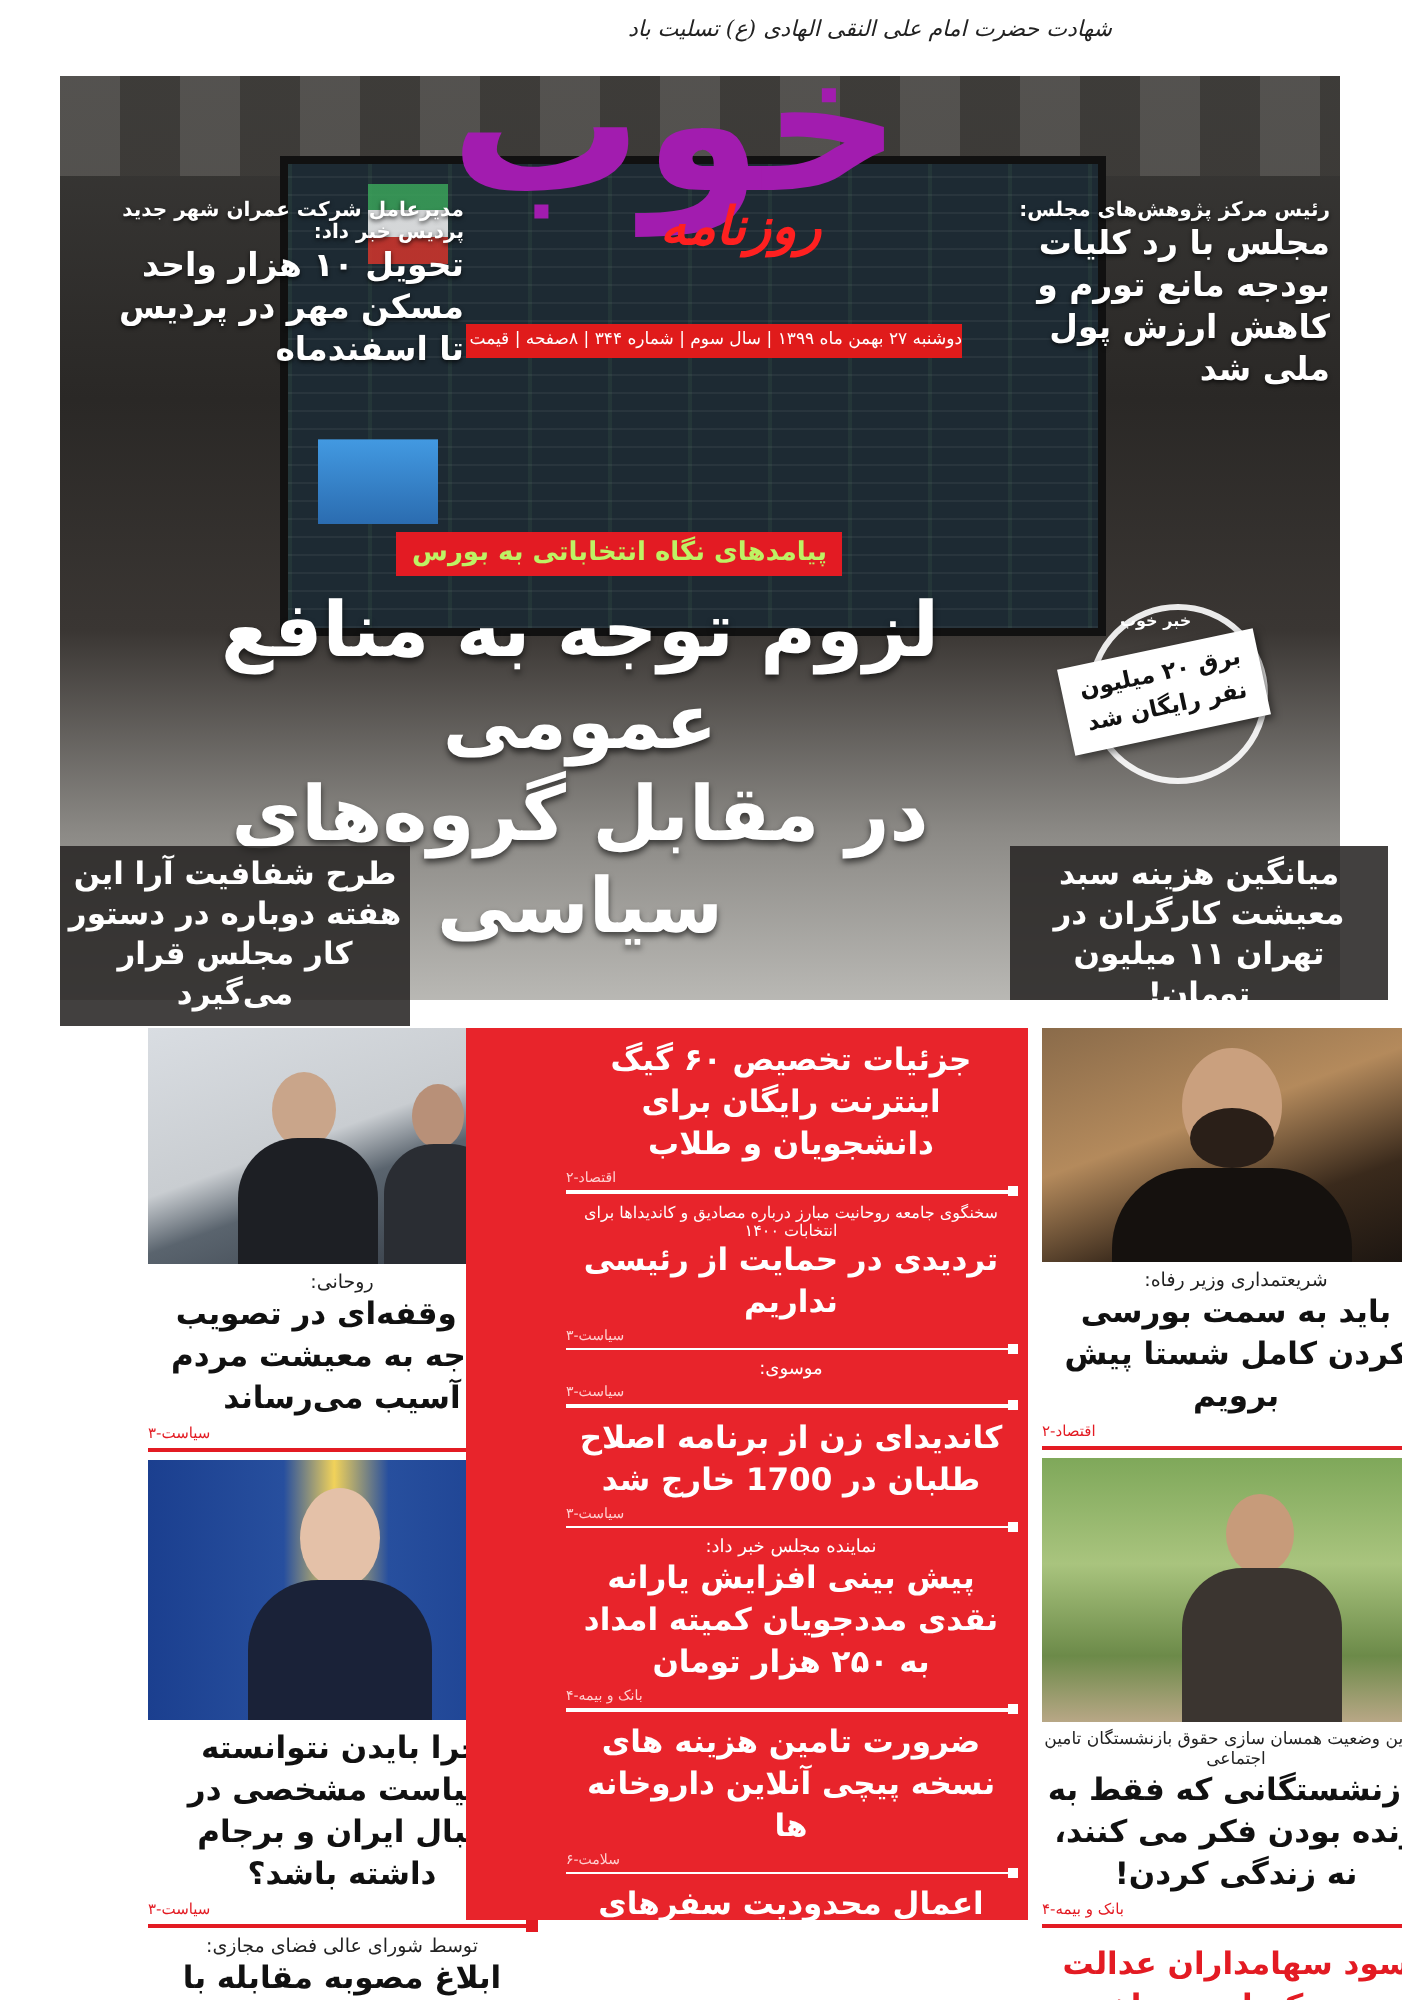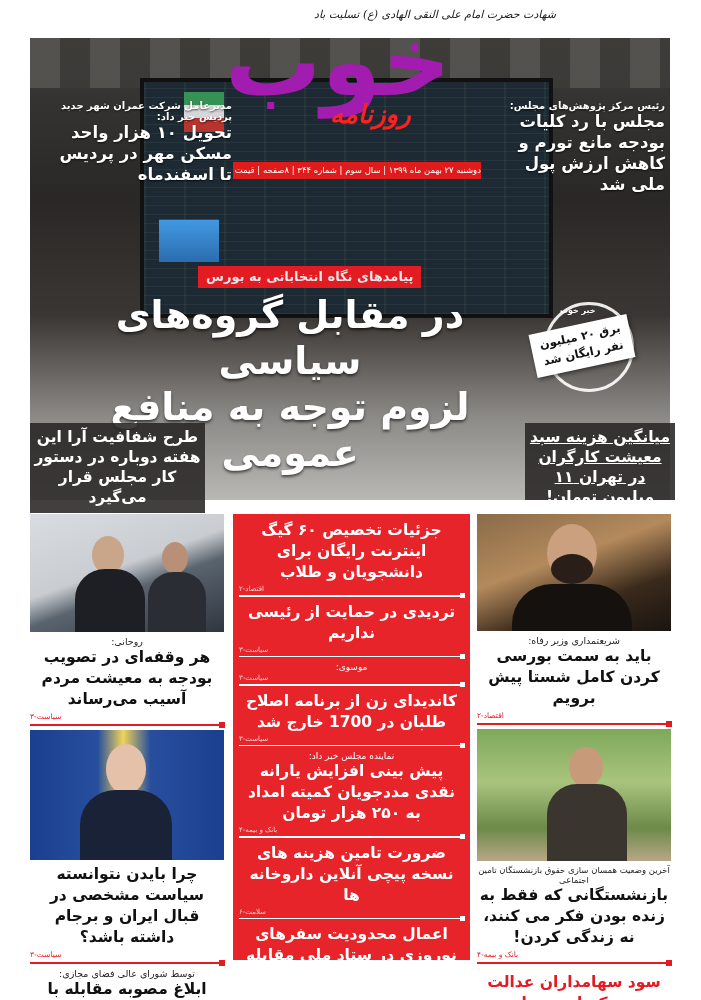--- a/index.html
+++ b/index.html
@@ -48,21 +48,21 @@
   .masthead .small {
     position:absolute; left:105px; top:85px; font-size:26px; font-weight:bold;
     color:#ff2020; font-style:italic;
   }
   .dateline {
     position:absolute; left:233px; top:162px; width:248px; height:17px;
     background:#e01b1b; color:#fff; font-size:8.5px; line-height:17px; text-align:center;
     white-space:nowrap; overflow:hidden;
   }
   .kicker-red {
-    position:absolute; left:198px; top:266px; background:#e31b23; color:#e5e5e5;
+    position:absolute; left:198px; top:266px; background:#e31b23; color:#bef264;
     font-size:13px; font-weight:bold; padding:2px 8px; line-height:18px;
   }
   .main-headline {
     position:absolute; left:60px; top:292px; width:460px; text-align:center;
     color:#fff; font-size:38px; font-weight:bold; line-height:46px;
     text-shadow:0 2px 3px rgba(0,0,0,.6);
   }
   .sticker {
     position:absolute; left:530px; top:268px; width:110px; height:72px;margin-top:40px;
   }
@@ -83,23 +83,23 @@
   .side-story .kicker { font-size:10px; font-weight:bold; }
   .side-story .title { font-size:16.5px; font-weight:bold; line-height:21px; }
   .s-left-top { left:52px; top:100px; width:180px; }
   .s-right-top { left:500px; top:100px; width:165px; }
   .box-dark {
     position:absolute; background:rgba(40,38,36,.88); color:#fff; text-align:center;
     font-weight:bold; font-size:15.5px; line-height:20px; padding:4px 4px;
     box-sizing:border-box;
   }
   .box-left { left:30px; top:423px; width:175px; height:90px; }
-  .box-right { left:525px; top:423px; width:150px; height:77px;text-decoration:underline; }
+  .box-right { left:505px; top:423px; width:189px; height:77px; }
   
-  .col { position:absolute; top:514px; }
+  .col { position:absolute; top:514px;padding-left:44px; }
   .col-left { left:30px; width:194px; }
   .col-mid { left:233px; width:237px; top:514px; height:446px; background:#e8242b; }
   .col-right { left:477px; width:194px; }
   .photo { width:100%; position:relative; overflow:hidden; }
   .photo-rouhani { height:118px; background:linear-gradient(160deg,#d9dde2 0%,#c9cdd1 45%,#5a646e 60%,#2f3640 100%); }
   .photo-biden { height:130px; background:linear-gradient(90deg,#1b3f8f 0%,#274f9e 35%,#f1d25a 48%,#274f9e 62%,#1b3f8f 100%); }
   .photo-minister { height:117px; background:linear-gradient(160deg,#8a6b4a 0%,#b48a5c 40%,#3a2a1c 70%,#1a1410 100%); }
   .photo-retiree { height:132px; background:linear-gradient(180deg,#7fa85a 0%,#a9c47e 40%,#6c8a49 75%,#b8a786 100%); }
   .face { position:absolute; border-radius:50%; }
   .suit { position:absolute; }
@@ -145,22 +145,22 @@
   <div class="title">تحویل ۱۰ هزار واحد مسکن مهر در پردیس تا اسفندماه</div>
 </div>
 
 <div class="side-story s-right-top">
   <div class="kicker">رئیس مرکز پژوهش‌های مجلس:</div>
   <div class="title">مجلس با رد کلیات بودجه مانع تورم و کاهش ارزش پول ملی شد</div>
 </div>
 
 <div class="kicker-red">پیامدهای نگاه انتخاباتی به بورس</div>
 <div class="main-headline">
+  <div>لزوم توجه به منافع عمومی</div>
   <div>در مقابل گروه‌های سیاسی</div>
-  <div>لزوم توجه به منافع عمومی</div>
 </div>
 
 <div class="sticker">
   <div class="circle"></div>
   <div class="tag">خبر خوب</div>
   <div class="card">برق ۲۰ میلیون نفر رایگان شد</div>
 </div>
 
 <div class="box-dark box-left">طرح شفافیت آرا این هفته دوباره در دستور کار مجلس قرار می‌گیرد</div>
 <div class="box-dark box-right">میانگین هزینه سبد معیشت کارگران در تهران ۱۱ میلیون تومان!</div>
@@ -194,20 +194,21 @@
   </div>
 </div>
 
 <div class="col col-mid">
   <div class="mid-story">
     <div class="title" style="margin-top:6px;">جزئیات تخصیص ۶۰ گیگ اینترنت رایگان برای دانشجویان و طلاب</div>
     <div class="section">اقتصاد-۲</div>
     <div class="rule"></div>
   </div>
   <div class="mid-story">
+    <div class="kicker" style="font-size:8px;">سخنگوی جامعه روحانیت مبارز درباره مصادیق و کاندیداها برای انتخابات ۱۴۰۰</div>
     <div class="title">تردیدی در حمایت از رئیسی نداریم</div>
     <div class="section">سیاست-۳</div>
     <div class="rule"></div>
   </div>
   <div class="mid-story">
     <div class="kicker">موسوی:</div>
     <div class="section">سیاست-۳</div>
     <div class="rule"></div>
   </div>
   <div class="mid-story">

